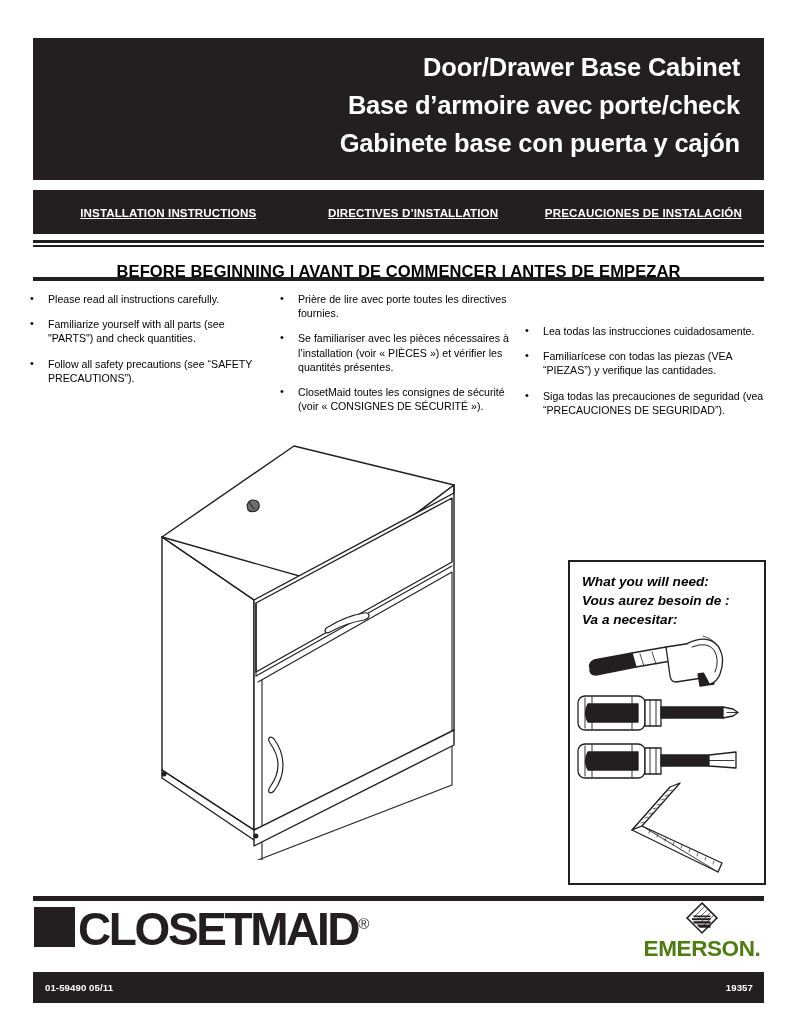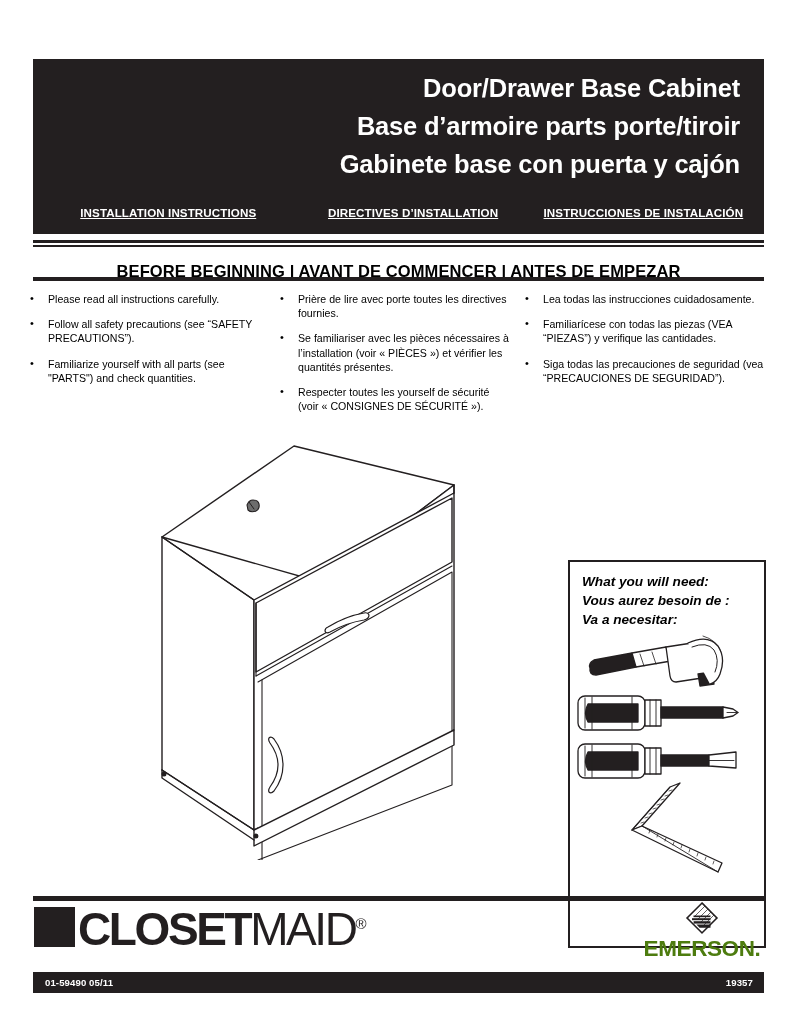--- a/index.html
+++ b/index.html
@@ -24,21 +24,20 @@
   .title-block {
     position: absolute;
     left: 33px;
     top: 38px;
     width: 731px;
     height: 142px;
     background: #231f20;
     box-sizing: border-box;
     padding: 10px 24px 23px 24px;
     text-align: right;
-    margin-top: 21px;
   }
   .title-line {
     color: #ffffff;
     font-weight: bold;
     font-size: 25.5px;
     line-height: 38px;
     letter-spacing: -0.2px;
     white-space: nowrap;
   }
 
@@ -100,21 +99,21 @@
     left: 26px;
     top: 292px;
     width: 745px;
     display: flex;
     align-items: flex-start;
     justify-content: space-between;
   }
   .col { box-sizing: border-box; }
   .col-en { width: 250px; padding-right: 12px; }
   .col-fr { width: 245px; padding-right: 12px; }
-  .col-es { width: 250px; padding-right: 4px; }
+  .col-es { width: 250px; padding-right: 4px; margin-top: 32px; }
 
   .col ul {
     list-style: none;
     margin: 0;
     padding: 0;
   }
   .col li {
     position: relative;
     padding-left: 22px;
     margin-bottom: 11px;
@@ -139,21 +138,21 @@
     width: 330px;
     height: 420px;
   }
 
   
   .need-box {
     position: absolute;
     left: 568px;
     top: 560px;
     width: 198px;
-    height: 388px;
+    height: 325px;
     border: 2px solid #231f20;
     background: #ffffff;
     box-sizing: border-box;
   }
   .need-title {
     padding: 10px 0 0 12px;
   }
   .need-title div {
     font-weight: bold;
     font-style: italic;
@@ -196,21 +195,21 @@
   }
   .cm-wordmark {
     position: relative;
     font-size: 46px;
     line-height: 40px;
     letter-spacing: -2.4px;
     color: #231f20;
     white-space: nowrap;
   }
   .cm-bold { font-weight: bold; }
-  .cm-light { font-weight: normal; text-align: right; }
+  .cm-light { font-weight: bold; text-align: right; }
   .cm-reg {
     font-size: 15px;
     vertical-align: super;
     letter-spacing: 0;
     font-weight: normal;
   }
 
   .copyright {
     position: absolute;
     left: 34px;
@@ -248,21 +247,21 @@
   }
   .em-dot {
     font-size: 22.5px;
   }
 
   .bottom-bar {
     position: absolute;
     left: 33px;
     top: 972px;
     width: 731px;
-    height: 21px;
+    height: 31px;
     background: #231f20;
     display: flex;
     align-items: center;
     justify-content: space-between;
     box-sizing: border-box;
     padding: 0 11px 0 12px;
   }
   .bottom-bar span {
     color: #ffffff;
     font-size: 9.6px;
@@ -271,55 +270,55 @@
     white-space: nowrap;
   }
 </style>
 </head>
 <body>
 
 <div id="page">
 
   <div class="title-block">
     <div class="title-line">Door/Drawer Base Cabinet</div>
-    <div class="title-line">Base d’armoire parts porte/tiroir</div>
+    <div class="title-line">Base d’armoire avec porte/check</div>
     <div class="title-line">Gabinete base con puerta y cajón</div>
   </div>
 
   <div class="subtitle-bar">
     <div class="subtitle-cell sc-en">INSTALLATION INSTRUCTIONS</div>
     <div class="subtitle-cell sc-fr">DIRECTIVES D’INSTALLATION</div>
-    <div class="subtitle-cell sc-es">INSTRUCCIONES DE INSTALACIÓN</div>
+    <div class="subtitle-cell sc-es">PRECAUCIONES DE INSTALACIÓN</div>
   </div>
 
   <div class="rule-double" style="top:240px;">
     <div class="r1"></div>
       <div class="r2"></div>
       <div class="r3"></div>
   </div>
 
   <div class="section-head">BEFORE BEGINNING | AVANT DE COMMENCER  | ANTES DE EMPEZAR</div>
 
   <div class="rule-single" style="top:277px;"></div>
 
   <div class="cols">
 
     <div class="col col-en">
       <ul>
         <li>Please read all instructions carefully.</li>
+        <li>Familiarize yourself with all parts (see "PARTS") and check quantities.</li>
         <li>Follow all safety precautions (see “SAFETY PRECAUTIONS”).</li>
-        <li>Familiarize yourself with all parts (see "PARTS") and check quantities.</li>
       </ul>
     </div>
 
     <div class="col col-fr">
       <ul>
         <li>Prière de lire avec porte toutes les directives fournies.</li>
         <li>Se familiariser avec les pièces nécessaires à l’installation (voir « PIÈCES ») et vérifier les quantités présentes.</li>
-        <li>Respecter toutes les yourself de sécurité (voir « CONSIGNES DE SÉCURITÉ »).</li>
+        <li>ClosetMaid toutes les consignes de sécurité (voir « CONSIGNES DE SÉCURITÉ »).</li>
       </ul>
     </div>
 
     <div class="col col-es">
       <ul>
         <li>Lea todas las instrucciones cuidadosamente.</li>
         <li>Familiarícese con todas las piezas (VEA “PIEZAS”) y verifique las cantidades.</li>
         <li>Siga todas las precauciones de seguridad (vea “PRECAUCIONES DE SEGURIDAD”).</li>
       </ul>
     </div>

